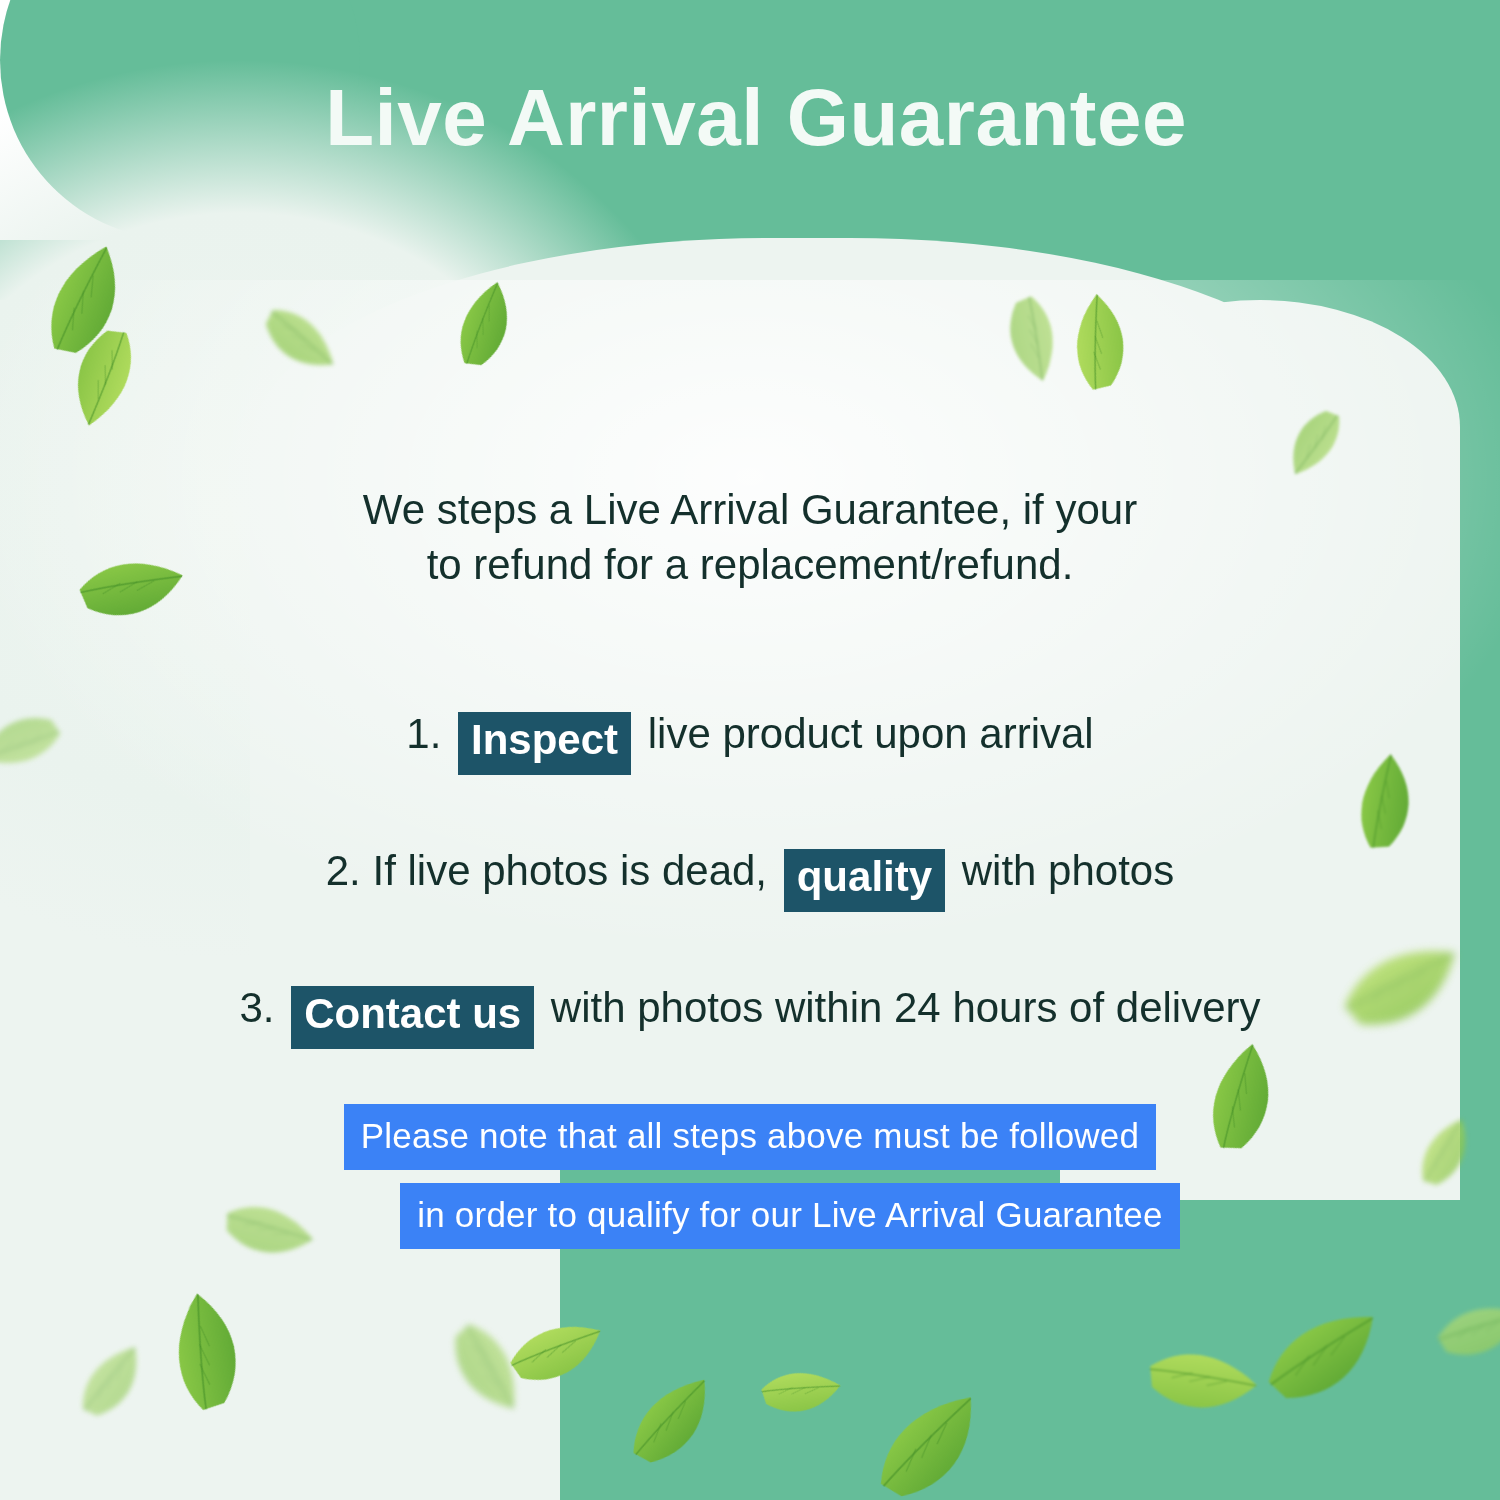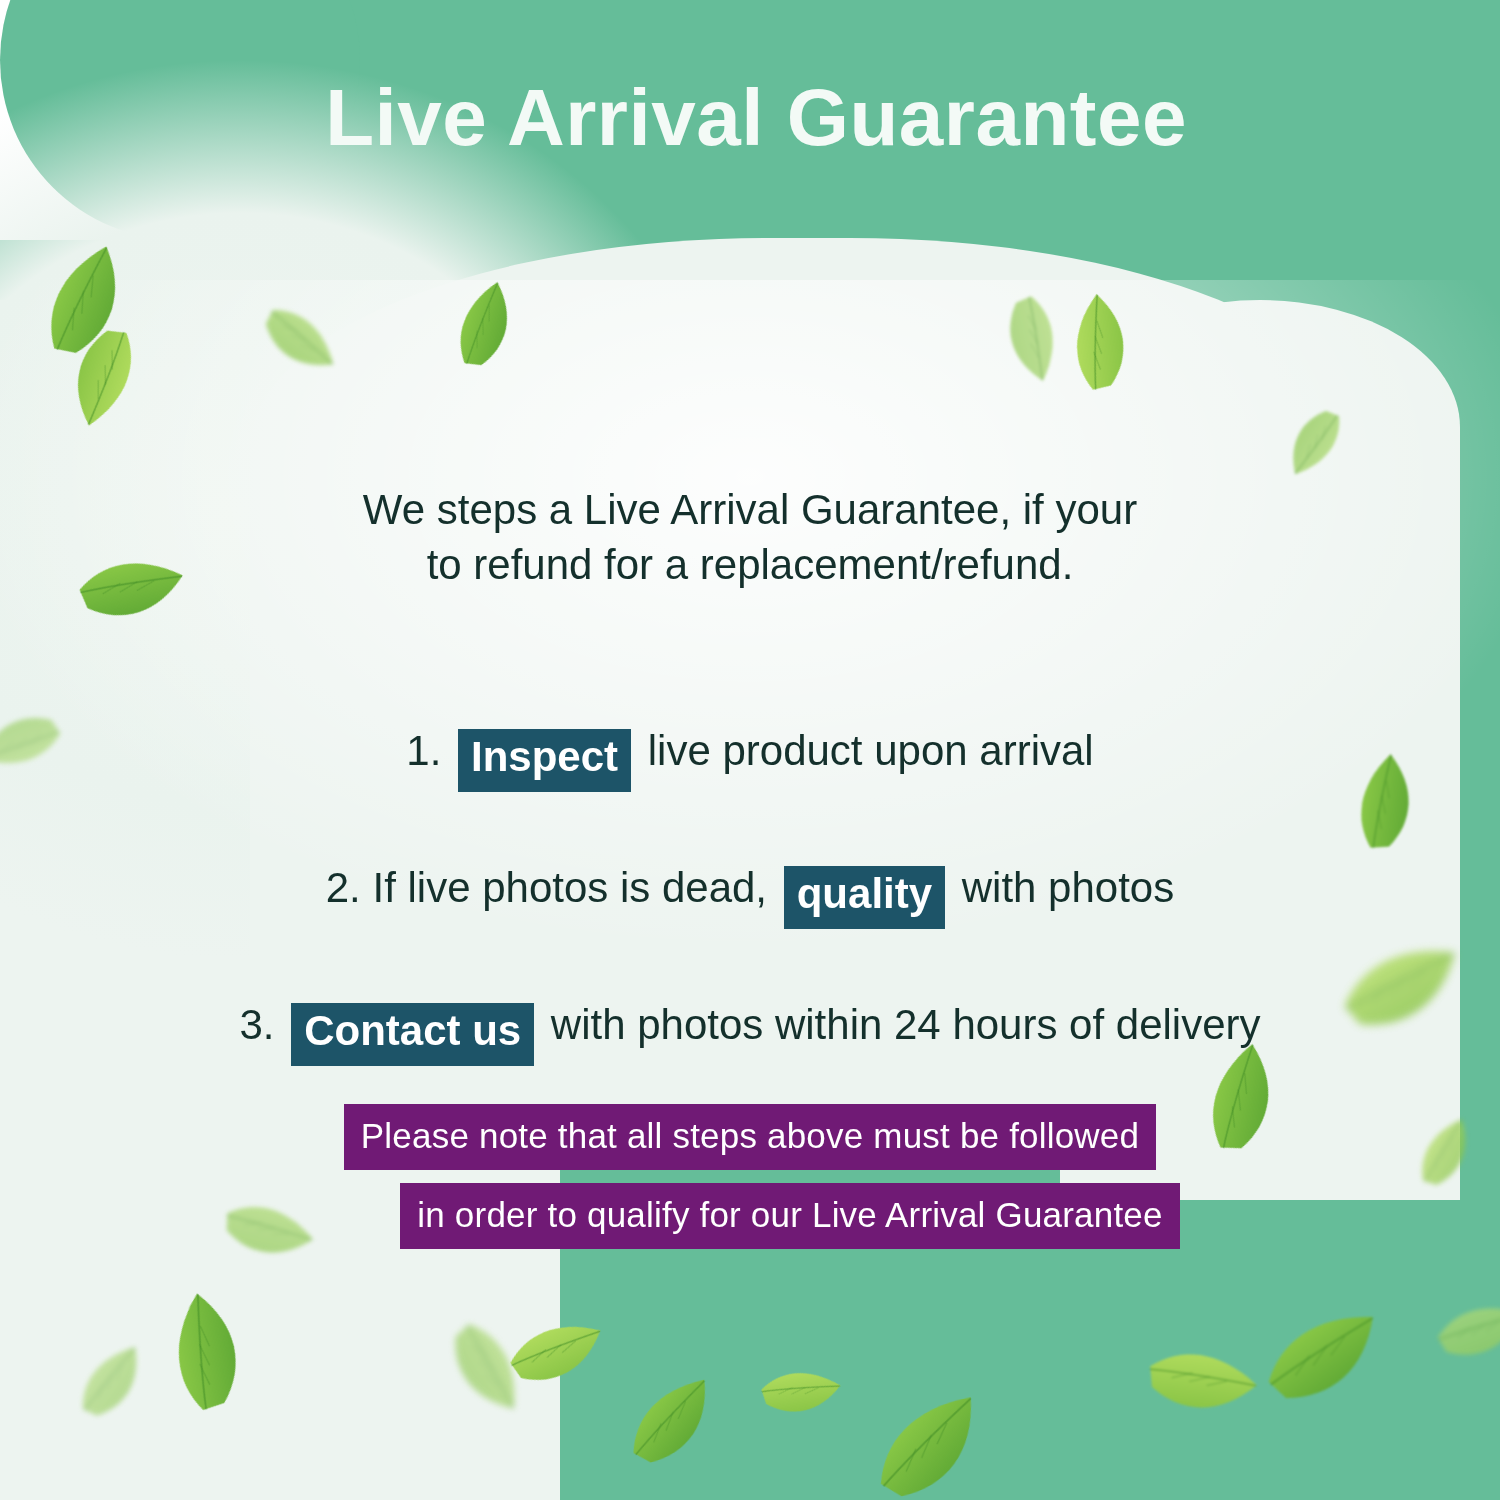--- a/index.html
+++ b/index.html
@@ -124,21 +124,20 @@
     font-size: 42px;
     line-height: 1.32;
     font-weight: 400;
   }
 
   .steps {
     position: absolute;
     left: 0;
     top: 706px;
     width: 1236px;
-    margin-top: 17px;
   }
   .step {
     width: 1500px;
     text-align: center;
     color: #14302c;
     font-size: 42px;
     line-height: 1;
     white-space: nowrap;
   }
   .step-1 { margin-bottom: 74px; }
@@ -158,21 +157,21 @@
 
   .notes {
     position: absolute;
     left: 0;
     top: 1104px;
     width: 1500px;
     text-align: center;
   }
   .note-bar {
     display: inline-block;
-    background: #701a75;
+    background: #3b82f6;
     color: #ffffff;
     font-size: 35px;
     font-weight: 500;
     letter-spacing: 0.2px;
     padding: 14px 17px 17px 17px;
     line-height: 1;
     white-space: nowrap;
   }
   .note-row { width: 1500px; text-align: center; }
   .note-row + .note-row { margin-top: 13px; padding-left: 40px; }

